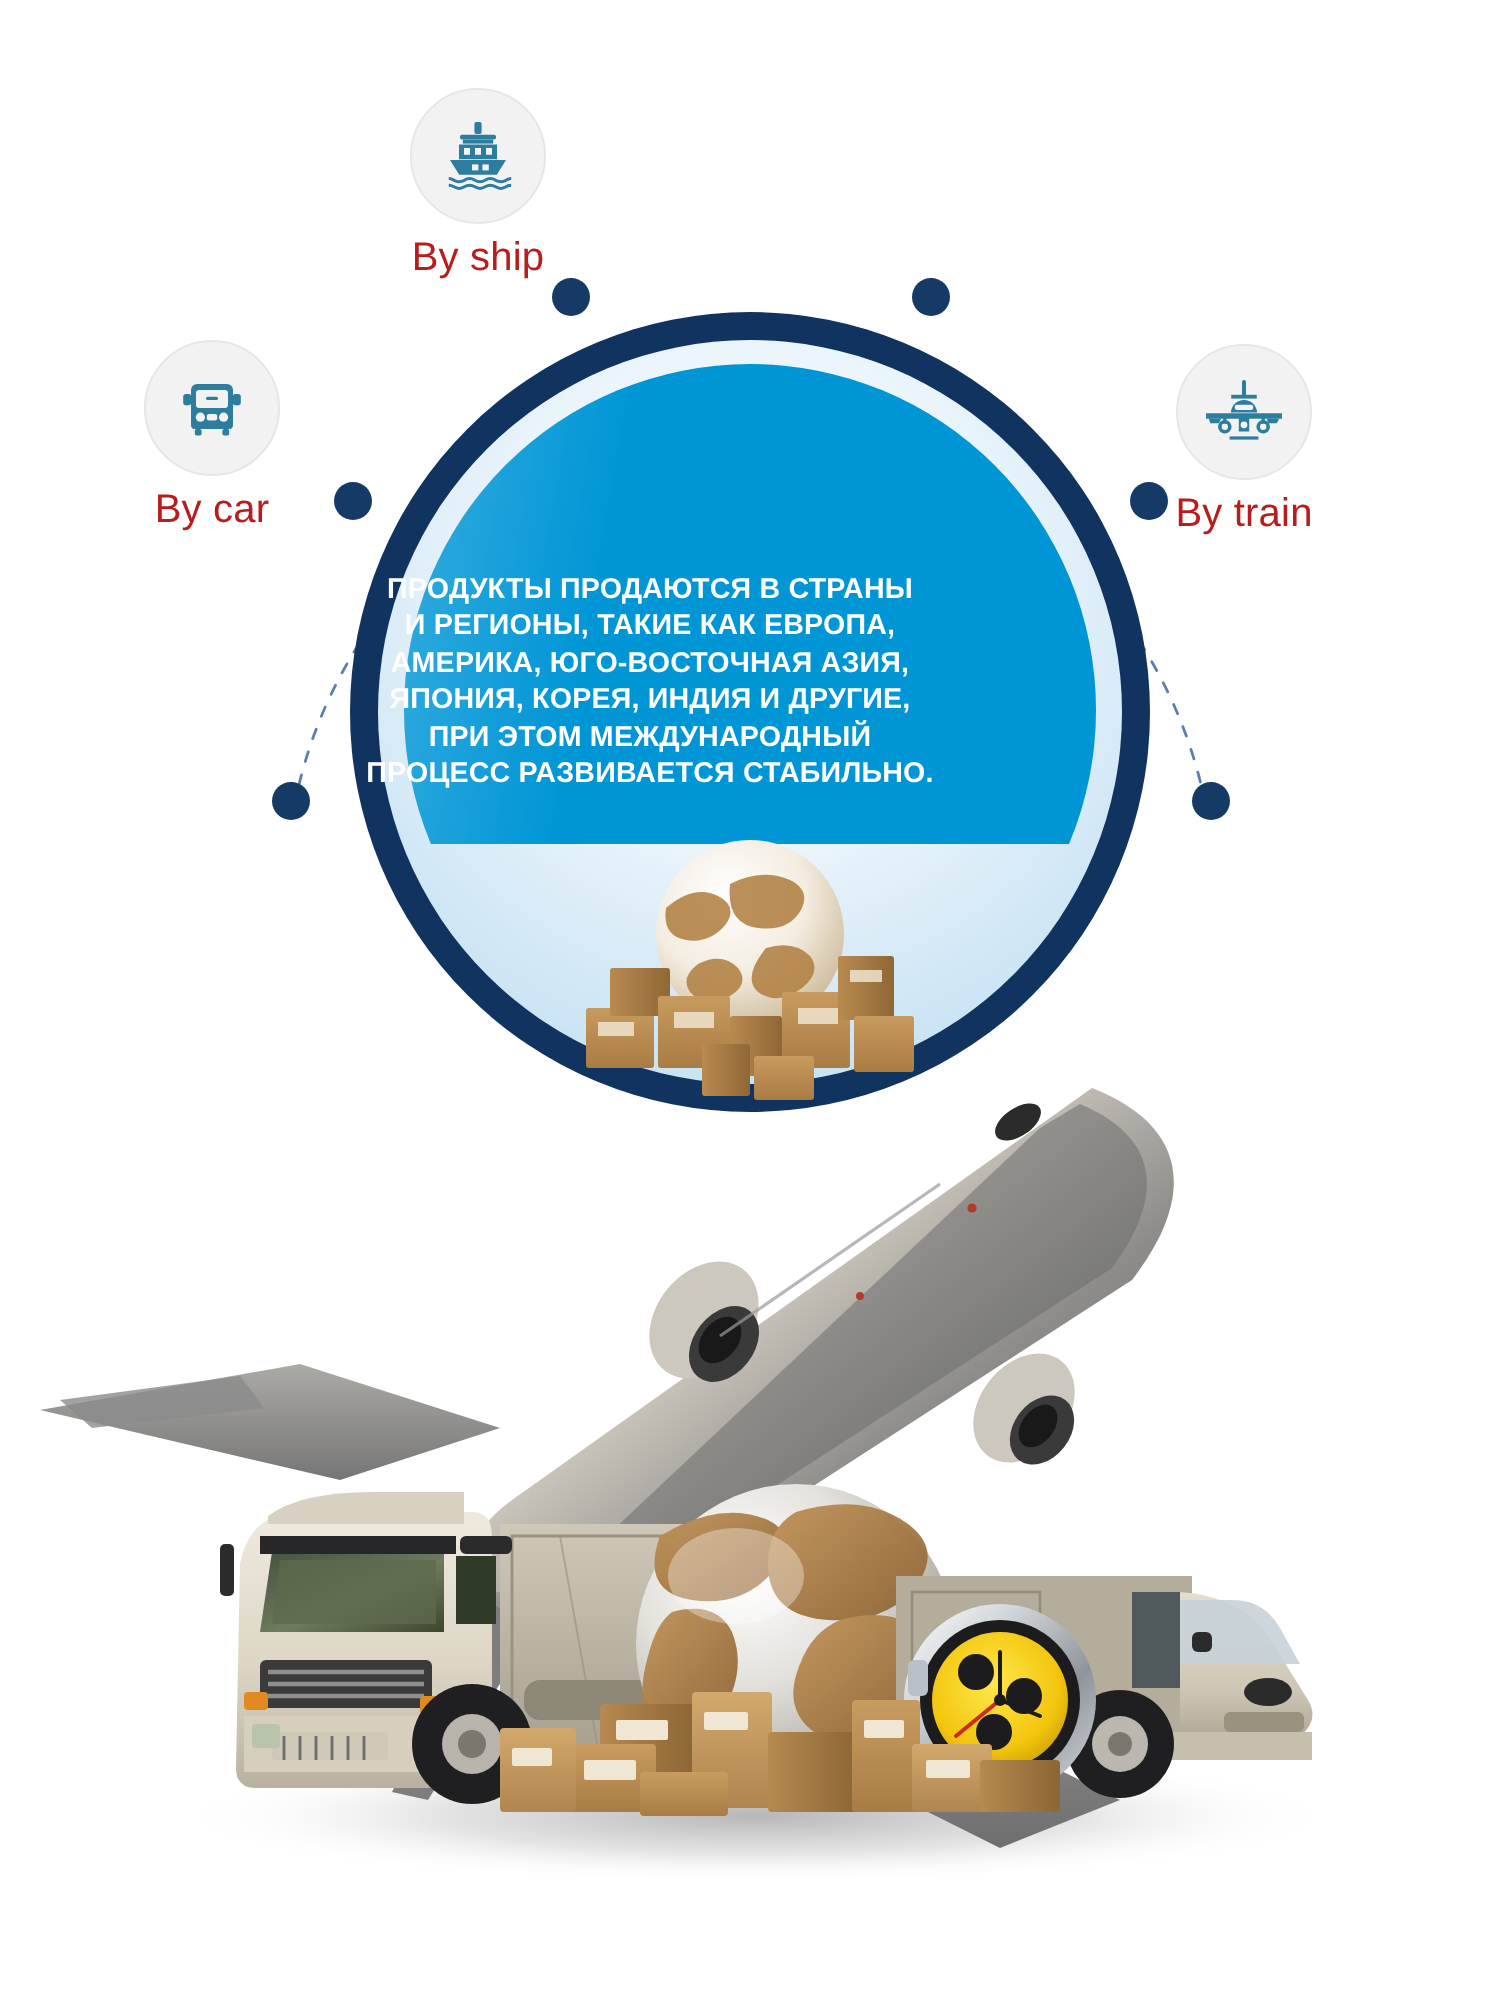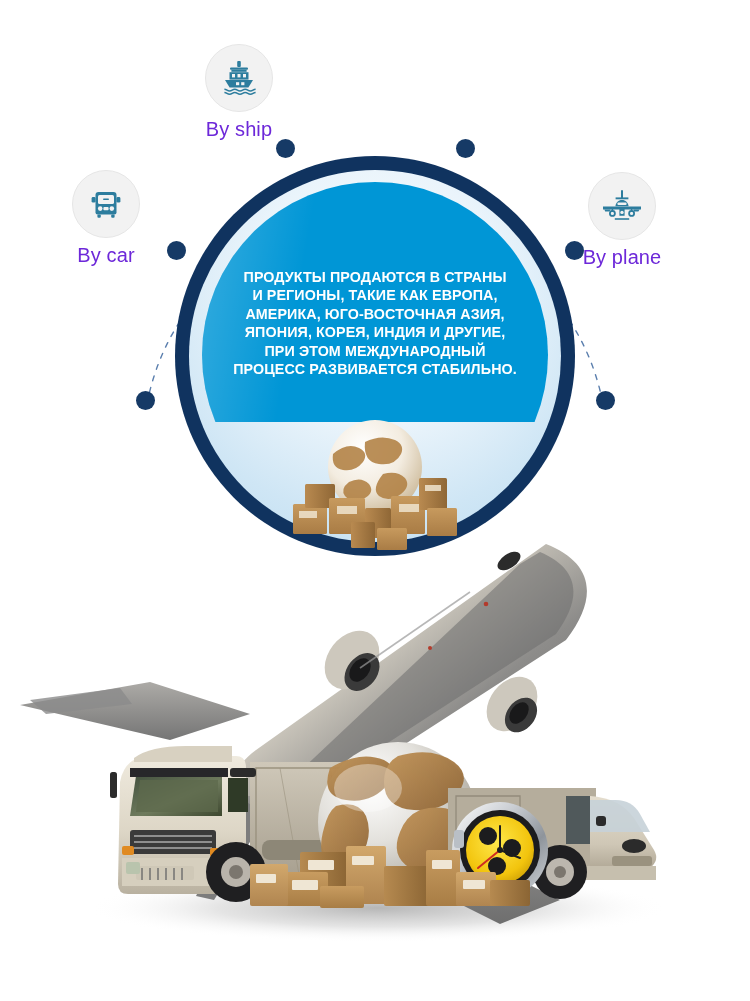--- a/index.html
+++ b/index.html
@@ -13,21 +13,21 @@
   
   .mode{position:absolute;width:120px;text-align:center;}
   .mode-circle{
     width:68px;height:68px;border-radius:50%;
     background:#f2f2f2;border:1px solid #e6e6e6;
     margin:0 auto;display:flex;align-items:center;justify-content:center;
     box-sizing:border-box;
   }
   .mode-circle svg{display:block;}
   .mode-label{
-    margin-top:6px;font-size:20px;color:#6d28d9;
+    margin-top:6px;font-size:20px;color:#b91c1c;
     letter-spacing:.1px;line-height:1.1;white-space:nowrap;
   }
   #mode-ship{left:179px;top:44px;}
   #mode-train{left:406px;top:44px;}
   #mode-car{left:46px;top:170px;}
   #mode-plane{left:562px;top:172px;}
 
   
   #arc-layer{position:absolute;left:0;top:0;width:750px;height:1001px;
     pointer-events:none;}
@@ -50,22 +50,22 @@
   }
   #panel-blue{
     position:absolute;left:0;top:0;width:346px;height:240px;
     background:#0096d6;
   }
   #panel-blue:after{
     content:"";position:absolute;left:0;top:0;width:100%;height:100%;
     background:linear-gradient(100deg,rgba(255,255,255,.22) 0%,rgba(255,255,255,0) 30%);
   }
   #panel-text{
-    position:absolute;left:175px;top:156px;width:400px;height:400px;
-    display:flex;align-items:flex-start;justify-content:center;
+    position:absolute;left:175px;top:174px;width:400px;height:400px;
+    display:flex;align-items:flex-start;
     pointer-events:none;
   }
   #desc{
     margin-top:112px;width:300px;text-align:center;color:#ffffff;
     font-size:14.3px;line-height:18.4px;font-weight:bold;letter-spacing:.1px;
     white-space:pre-line;text-transform:uppercase;
   }
 
   
   #ring-cargo{position:absolute;left:287px;top:412px;width:176px;height:145px;}
@@ -201,21 +201,21 @@
           <path d="M18.4 22.2h5.2v8.6h-5.2z"></path>
           <circle cx="21" cy="27.4" r="1.7" fill="#f2f2f2"></circle>
           <circle cx="11.4" cy="28.4" r="2.5" fill="none" stroke="#2d7d9e" stroke-width="1.8"></circle>
           <circle cx="30.6" cy="28.4" r="2.5" fill="none" stroke="#2d7d9e" stroke-width="1.8"></circle>
           <rect x="10.6" y="23.6" width="1.6" height="3.2"></rect>
           <rect x="29.8" y="23.6" width="1.6" height="3.2"></rect>
           <path d="M13.8 33.2h14.4v1.6H13.8z"></path>
         </g>
       </svg>
     </div>
-    <div class="mode-label">By plane</div>
+    <div class="mode-label">By train</div>
   </div>
 
   <div id="hero">
     <svg viewBox="0 0 750 470" width="750" height="470">
       <defs>
         <linearGradient id="planeBody" x1="0" y1="0" x2="1" y2="1">
           <stop offset="0%" stop-color="#e9e4d9"></stop>
           <stop offset="38%" stop-color="#cfcabf"></stop>
           <stop offset="62%" stop-color="#8d8c8a"></stop>
           <stop offset="100%" stop-color="#5f5f5f"></stop>

